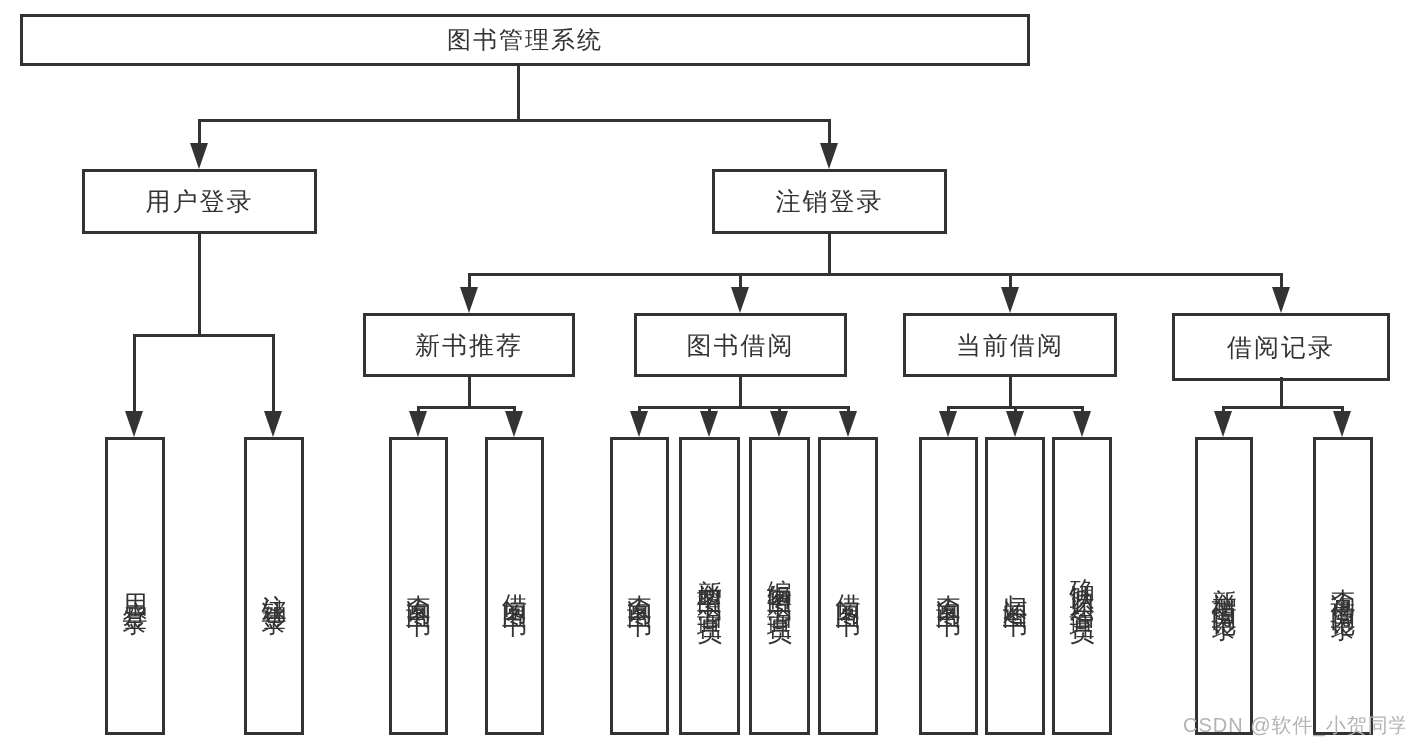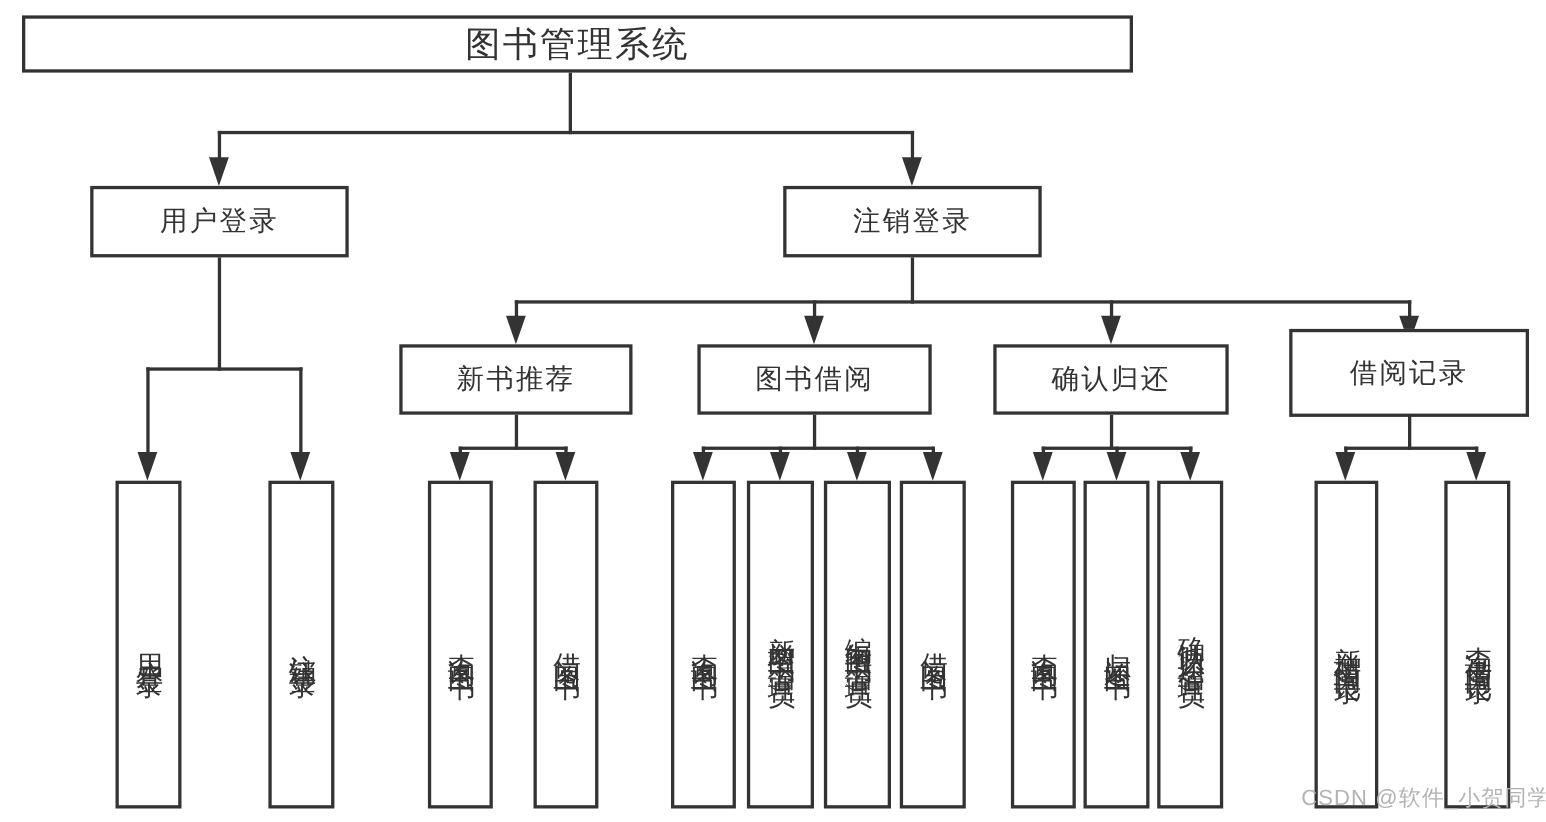--- a/index.html
+++ b/index.html
@@ -30,21 +30,21 @@
   
   .node{
     position:absolute;
     border:3px solid var(--line);
     background:var(--background);
     color:var(--text);
     display:flex;align-items:center;justify-content:center;
     text-align:center;
   }
   .h-node{font-size:25px;letter-spacing:2px;line-height:1;}
-  .root-node{font-size:32px;letter-spacing:2px;line-height:1;}
+  .root-node{font-size:24px;letter-spacing:2px;line-height:1;}
   .v-node{
     writing-mode:vertical-rl;
     text-orientation:mixed;
     font-size:25px;
     letter-spacing:6px;
     line-height:1;
   }
   .watermark{
     position:absolute;
     left:1183px;top:712px;
@@ -84,22 +84,22 @@
   <div class="arrow" style="left:469px;top:287px;"></div>
   <div class="vline" style="left:739px;top:273px;height:20px;"></div>
   <div class="arrow" style="left:740px;top:287px;"></div>
   <div class="vline" style="left:1009px;top:273px;height:20px;"></div>
   <div class="arrow" style="left:1010px;top:287px;"></div>
   <div class="vline" style="left:1280px;top:273px;height:20px;"></div>
   <div class="arrow" style="left:1281px;top:287px;"></div>
 
   <div class="node h-node" style="left:634px;top:313px;width:213px;height:64px;">图书借阅</div>
   <div class="node h-node" style="left:363px;top:313px;width:212px;height:64px;">新书推荐</div>
-  <div class="node h-node" style="left:903px;top:313px;width:214px;height:64px;">确认归还</div>
-  <div class="node h-node" style="left:1172px;top:299px;width:218px;height:80px;">借阅记录</div>
+  <div class="node h-node" style="left:903px;top:313px;width:214px;height:64px;">当前借阅</div>
+  <div class="node h-node" style="left:1172px;top:313px;width:218px;height:68px;">借阅记录</div>
 
   <div class="vline" style="left:468px;top:377px;height:32px;"></div>
   <div class="hline" style="left:417px;top:406px;width:99px;"></div>
   <div class="vline" style="left:417px;top:406px;height:10px;"></div>
   <div class="arrow" style="left:418px;top:411px;"></div>
   <div class="vline" style="left:513px;top:406px;height:10px;"></div>
   <div class="arrow" style="left:514px;top:411px;"></div>
 
   <div class="vline" style="left:739px;top:377px;height:32px;"></div>
   <div class="hline" style="left:638px;top:406px;width:211px;"></div>

